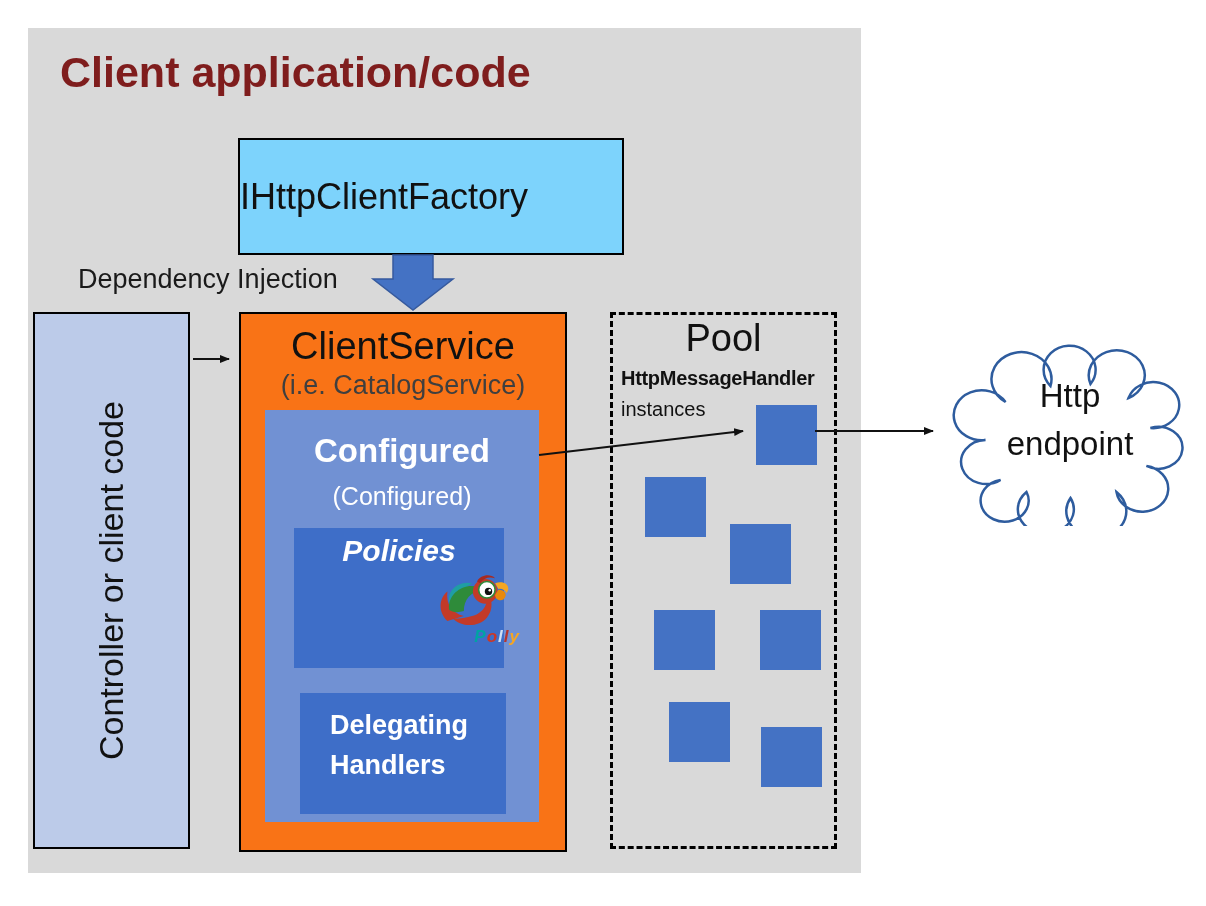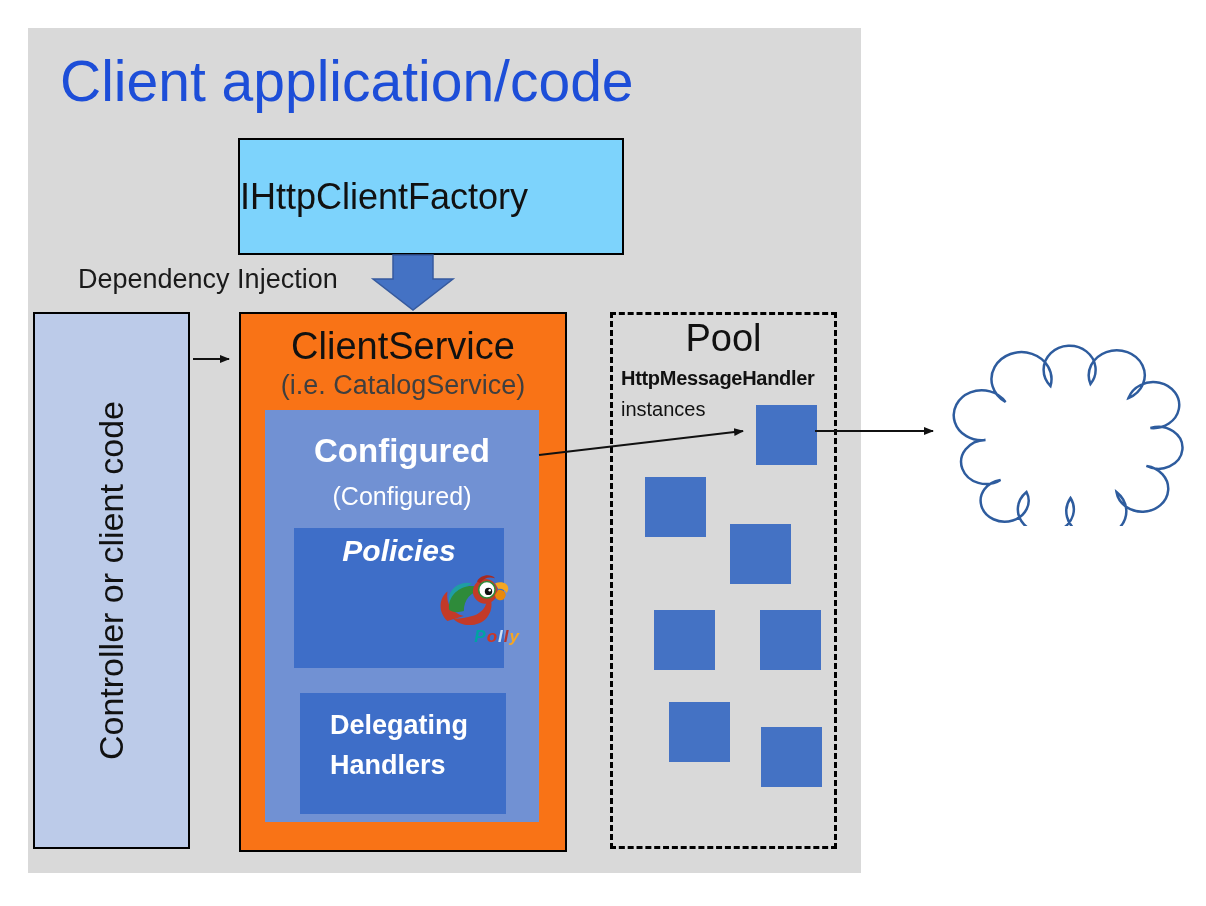--- a/index.html
+++ b/index.html
@@ -1,21 +1,21 @@
 <!DOCTYPE html>
 <html><head>
 <meta charset="utf-8">
 <style>
   html,body{margin:0;padding:0;background:#fff;}
   .canvas{position:relative;width:1206px;height:906px;background:#fff;overflow:hidden;
           font-family:"Liberation Sans","DejaVu Sans",sans-serif;color:#111;}
   .abs{position:absolute;}
 
   .gray-box{left:28px;top:28px;width:833px;height:845px;background:#d9d9d9;}
-  .app-title{left:60px;top:48px;font-size:57px;color:#1d4ed8;white-space:nowrap;}
+  .app-title{left:60px;top:48px;font-size:43px;color:#7f1d1d;white-space:nowrap;font-weight:bold;}
 
   .factory-box{left:238px;top:138px;width:386px;height:117px;background:#7dd3fc;
                border:2px solid #000;box-sizing:border-box;display:flex;align-items:center;justify-content:flex-start;}
   .factory-box span{font-size:36px;color:#111;}
 
   .di-label{left:78px;top:264px;font-size:27px;color:#1a1a1a;white-space:nowrap;}
   .big-arrow{left:370px;top:254px;}
 
   .controller-box{left:33px;top:312px;width:157px;height:537px;background:#bccbe9;
                   border:2px solid #000;box-sizing:border-box;display:flex;align-items:center;justify-content:center;}
@@ -127,20 +127,24 @@
              a30,27 0 1 1 45,-16
              a26,24 0 1 1 40,-2
              a28,25 0 1 1 38,14
              a26,23 0 1 1 22,30
              a24,21 0 1 1 -4,38
              a26,23 0 1 1 -30,26
              a30,26 0 1 1 -46,6
              a28,24 0 1 1 -44,-6
              a24,21 0 1 1 -26,-12 z" fill="#ffffff" stroke="#2e5c9e" stroke-width="2.5"></path>
   </svg>
+  <div class="abs cloud-text">
+    <div>Http</div>
+    <div>endpoint</div>
+  </div>
 
   <svg class="abs arrow-overlay" width="1206" height="906">
     <defs>
       <marker id="ah" markerWidth="11" markerHeight="9" refX="9" refY="4" orient="auto" markerUnits="userSpaceOnUse">
         <path d="M0,0 L10,4 L0,8 z" fill="#111"></path>
       </marker>
     </defs>
     <line x1="193" y1="359" x2="229" y2="359" stroke="#111" stroke-width="2" marker-end="url(#ah)"></line>
     <line x1="539" y1="455" x2="743" y2="431" stroke="#111" stroke-width="2" marker-end="url(#ah)"></line>
     <line x1="815" y1="431" x2="933" y2="431" stroke="#111" stroke-width="2" marker-end="url(#ah)"></line>

